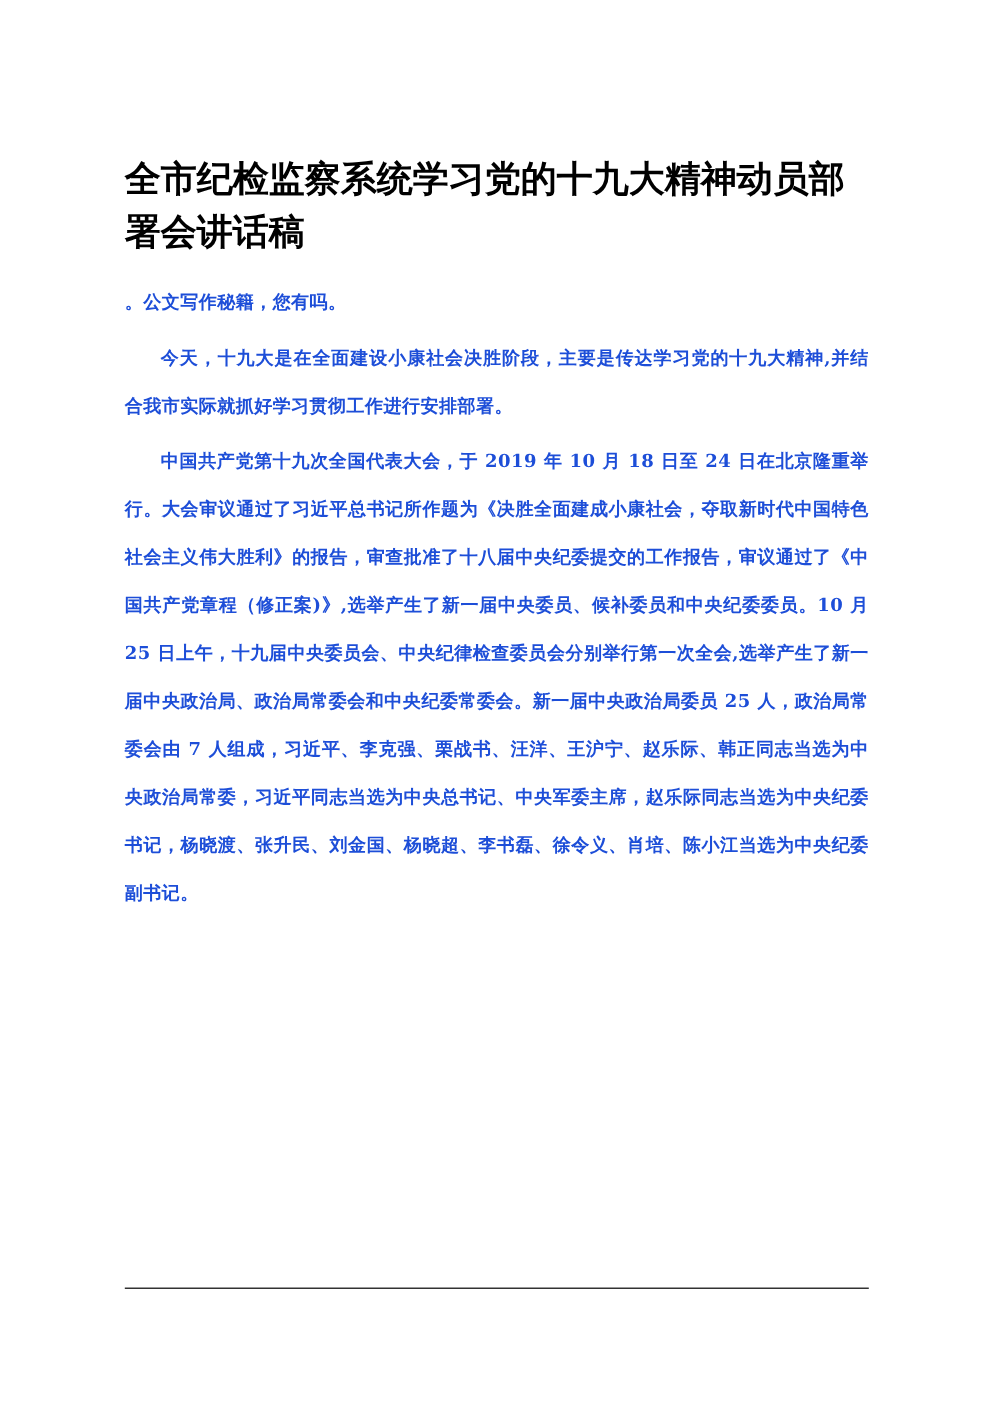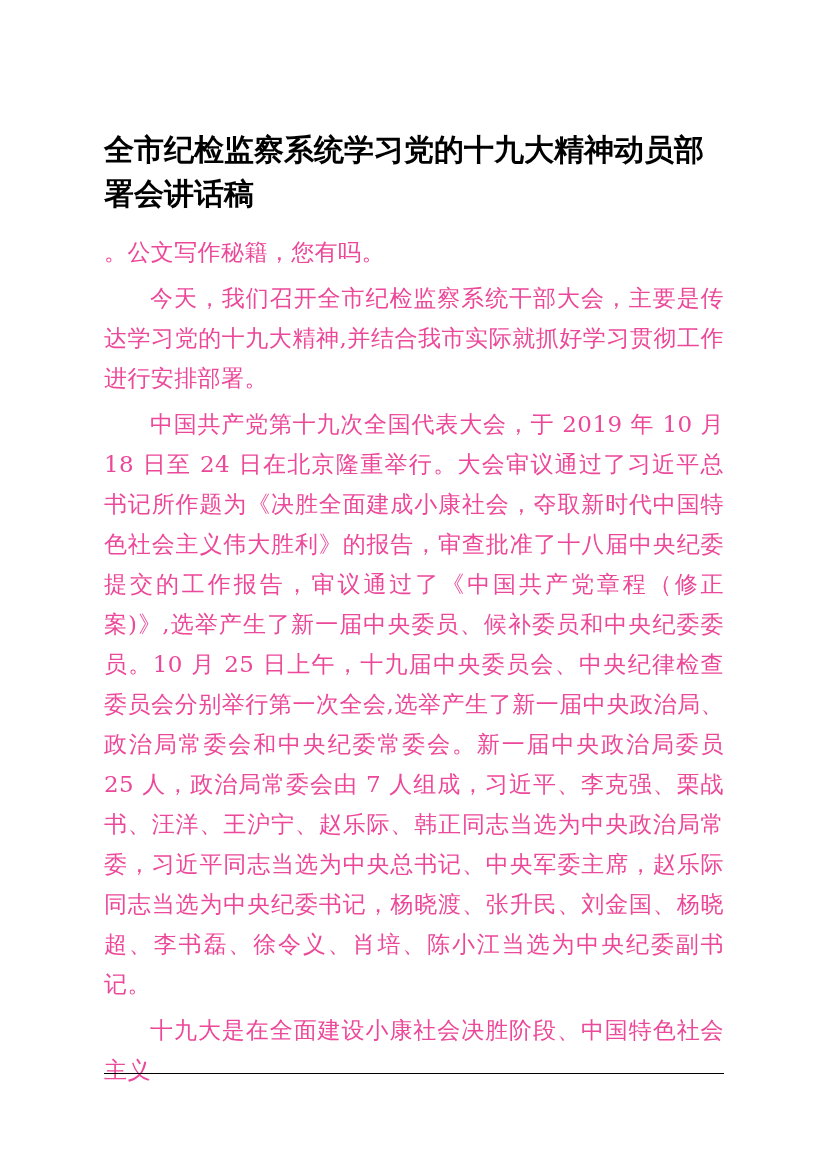--- a/index.html
+++ b/index.html
@@ -32,27 +32,28 @@
     font-weight: bold;
     font-size: 30px;
     line-height: 44px;
     text-align: left;
     letter-spacing: 0px;
     margin: 0 0 16px 0;
     color: #000;
   }
   .para {
     font-family: "DejaVu Serif", "Liberation Serif", serif;
-    font-size: 23px;
+    font-size: 15px;
     line-height: 40px;
     text-align: justify;
     text-justify: inter-ideograph;
     margin: 0 0 6px 0;
-    color: #ec4899;
+    color: #1d4ed8;
     letter-spacing: 0.4px;
+    font-weight: bold;
   }
   .para.indent {
     text-indent: 2em;
   }
   .footer-rule {
     position: absolute;
     left: 104px;
     top: 1073px;
     width: 620px;
     height: 0;
@@ -76,24 +77,23 @@
 
 <div class="page">
 
   <div class="doc-body">
 
     <h1 class="doc-title">全市纪检监察系统学习党的十九大精神动员部署会讲话稿</h1>
 
     <p class="para">。公文写作秘籍，您有吗。</p>
 
 
-    <p class="para indent">今天，我们召开全市纪检监察系统干部大会，主要是传达学习党的十九大精神,并结合我市实际就抓好学习贯彻工作进行安排部署。</p>
+    <p class="para indent">今天，十九大是在全面建设小康社会决胜阶段，主要是传达学习党的十九大精神,并结合我市实际就抓好学习贯彻工作进行安排部署。</p>
 
     <p class="para indent">中国共产党第十九次全国代表大会，于 2019 年 10 月 18 日至 24 日在北京隆重举行。大会审议通过了习近平总书记所作题为《决胜全面建成小康社会，夺取新时代中国特色社会主义伟大胜利》的报告，审查批准了十八届中央纪委提交的工作报告，审议通过了《中国共产党章程（修正案)》,选举产生了新一届中央委员、候补委员和中央纪委委员。10 月 25 日上午，十九届中央委员会、中央纪律检查委员会分别举行第一次全会,选举产生了新一届中央政治局、政治局常委会和中央纪委常委会。新一届中央政治局委员 25 人，政治局常委会由 7 人组成，习近平、李克强、栗战书、汪洋、王沪宁、赵乐际、韩正同志当选为中央政治局常委，习近平同志当选为中央总书记、中央军委主席，赵乐际同志当选为中央纪委书记，杨晓渡、张升民、刘金国、杨晓超、李书磊、徐令义、肖培、陈小江当选为中央纪委副书记。</p>
 
-    <p class="para indent">十九大是在全面建设小康社会决胜阶段、中国特色社会主义</p>
 
   </div>
 
   <div class="footer-rule"></div>
 
 
 </div>
 
 </body></html>

